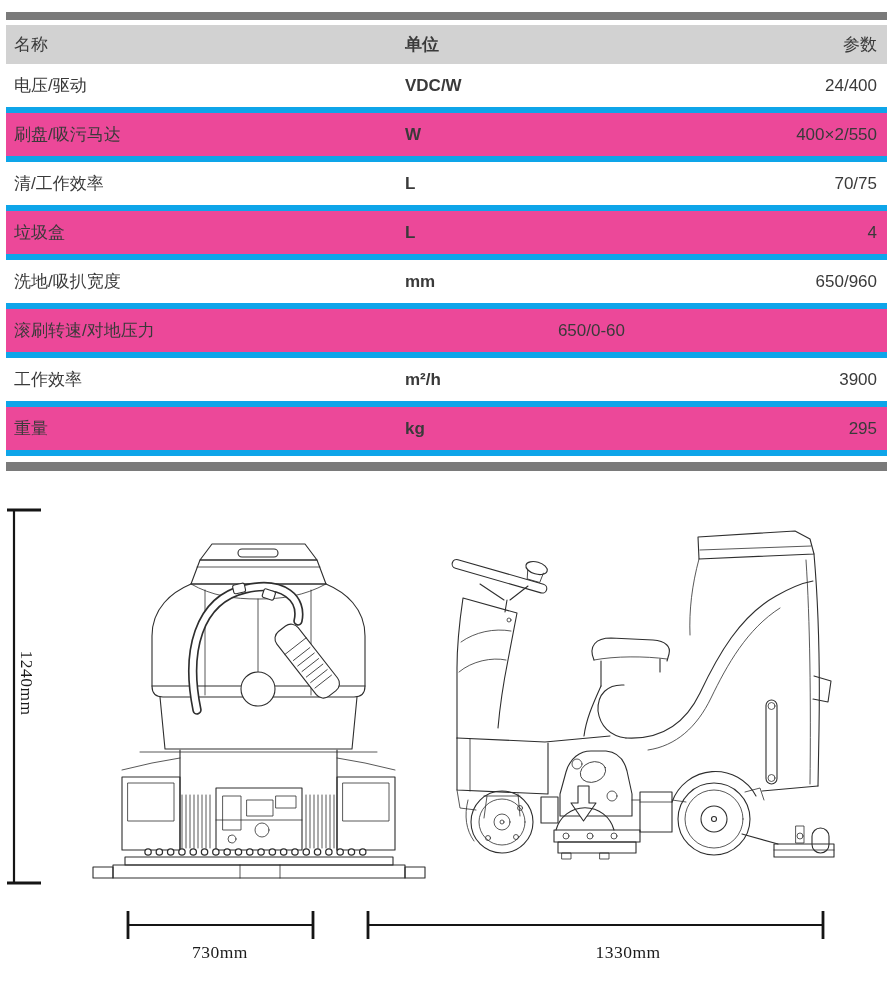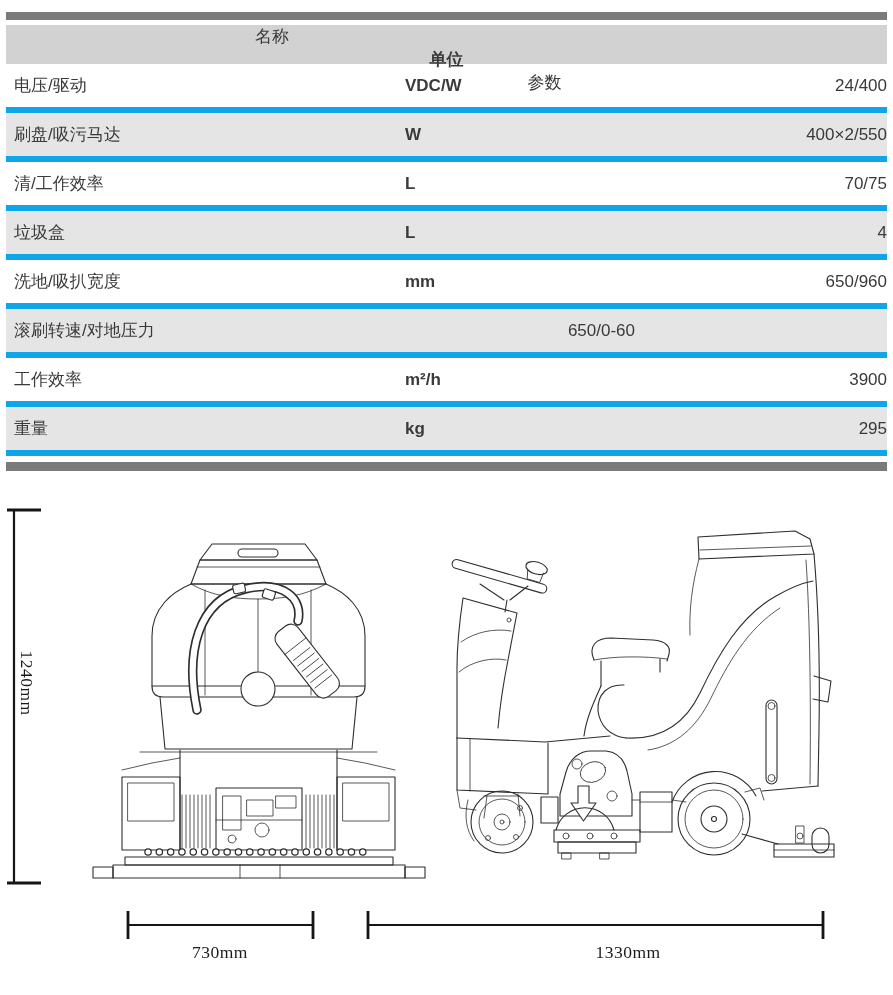--- a/index.html
+++ b/index.html
@@ -7,26 +7,26 @@
     width:893px;height:995px;overflow:hidden;
     font-family:"Liberation Sans","DejaVu Sans",sans-serif;
     color:#3a3a3a;
     -webkit-font-smoothing:antialiased;
   }
   .spec-table{margin:12px 6px 0 6px;}
   .accent-bar{height:8px;background:#7a7a7a;}
   .accent-bar.top{margin-bottom:5px;}
   .accent-bar.bottom{margin-top:6px;height:9px;}
   .t-row{display:flex;align-items:center;font-size:17px;}
-  .t-row.head{height:39px;background:#d2d2d2;flex-direction:column;}
+  .t-row.head{height:39px;background:#d2d2d2;}
   .t-row.data{height:43px;border-bottom:6px solid #0ea5e9;background:#ffffff;}
-  .t-row.data.alt{background:#e5e5e5;}
+  .t-row.data.alt{background:#ec4899;}
   .c-name{width:399px;box-sizing:border-box;padding-left:8px;flex:0 0 auto;}
   .c-unit{flex:1 1 auto;font-weight:bold;}
-  .c-param{width:230px;box-sizing:border-box;text-align:right;flex:0 0 auto;}
+  .c-param{width:230px;box-sizing:border-box;padding-right:10px;text-align:right;flex:0 0 auto;}
   .drawings{margin-top:29px;}
   svg{display:block;}
   svg .ln{stroke:#2e2e2e;fill:none;stroke-width:1.1;stroke-linejoin:round;stroke-linecap:round;}
   svg .thin{stroke-width:0.8;}
   svg .wfill{fill:#ffffff;}
   svg .dimline{stroke:#151515;stroke-width:2.2;fill:none;}
   svg .dimcap{stroke:#151515;stroke-width:2.8;fill:none;}
   svg .dimtext{font-family:"Liberation Serif","DejaVu Serif",serif;font-size:17.5px;fill:#1b1b1b;letter-spacing:0.5px;}
 </style>
 </head>

